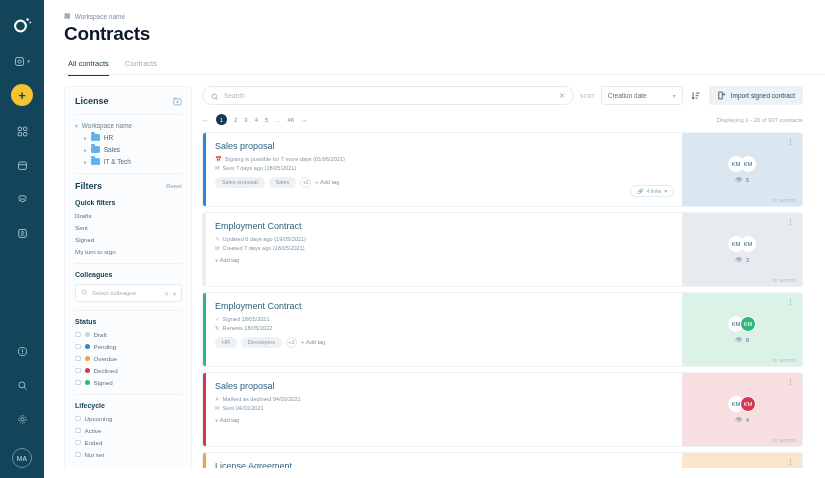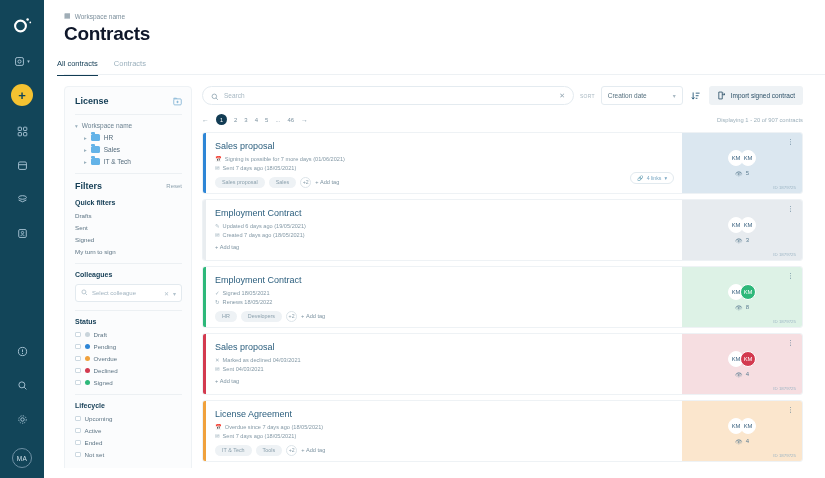--- a/index.html
+++ b/index.html
@@ -43,21 +43,21 @@
   .page { flex: 1; height: 478px; position: relative; background: #fff; }
 
   .pg-head { padding: 12px 0 0 20px; }
   .ws-line { display: flex; align-items: center; gap: 4px; color: #7b8e9b; font-size: 6.5px; }
   .ws-line .gl { font-size: 7px; }
   h1.title {
     font-size: 19px; color: #0f172a; letter-spacing: -0.3px;
     margin-top: 3px; font-weight: 700;
   }
 
-  .tabs { display: flex; gap: 16px; margin: 14px 0 0 13px; position: relative; }
+  .tabs { display: flex; gap: 16px; margin: 14px 0 0 24px; position: relative; }
   .tab { font-size: 7.5px; color: #9bb0bd; padding-bottom: 7px; }
   .tab.active { color: #123c54; border-bottom: 1.6px solid #123c54; }
   .tabs-rule { position:absolute; left:20px; right:0; top:74px; height:1px; background:#edf1f4; }
 
   
   .content { display: flex; gap: 10px; padding: 10px 22px 0 20px; height: 396px; }
 
   
   .filters {
     width: 128px; min-width: 128px;
@@ -128,21 +128,21 @@
   .pg-cur {
     width: 11px; height: 11px; border-radius: 50%; background: #123c54; color: #fff;
     display: flex; align-items: center; justify-content: center; font-size: 5.5px;
   }
   .pg-count { margin-left: auto; font-size: 5.8px; color: #9db0bb; }
 
   
   .cards { display: flex; flex-direction: column; gap: 5px; }
   .card {
     display: flex; border-radius: 3px; overflow: hidden;
-    border: 1px solid #eef2f5; height: 62px; position: relative;
+    border: 1px solid #eef2f5; height: 75px; position: relative;
   }
   .stripe { width: 3px; min-width: 3px; }
   .card-left { flex: 1; min-width: 0; padding: 8px 0 0 9px; background: #fff; }
   .card-title { font-size: 9px; color: #2c5f7e; margin-bottom: 5px; }
   .meta { display: flex; align-items: center; gap: 3px; font-size: 5.6px; color: #8499a6; margin-bottom: 2.5px; }
   .meta .mi { font-size: 5.5px; color: #9fb2bd; }
   .tagrow { display: flex; align-items: center; gap: 4px; margin-top: 6px; }
   .tag {
     background: #eef2f5; color: #8ba0ad; font-size: 5.4px;
     border-radius: 7px; padding: 2.5px 7px;

